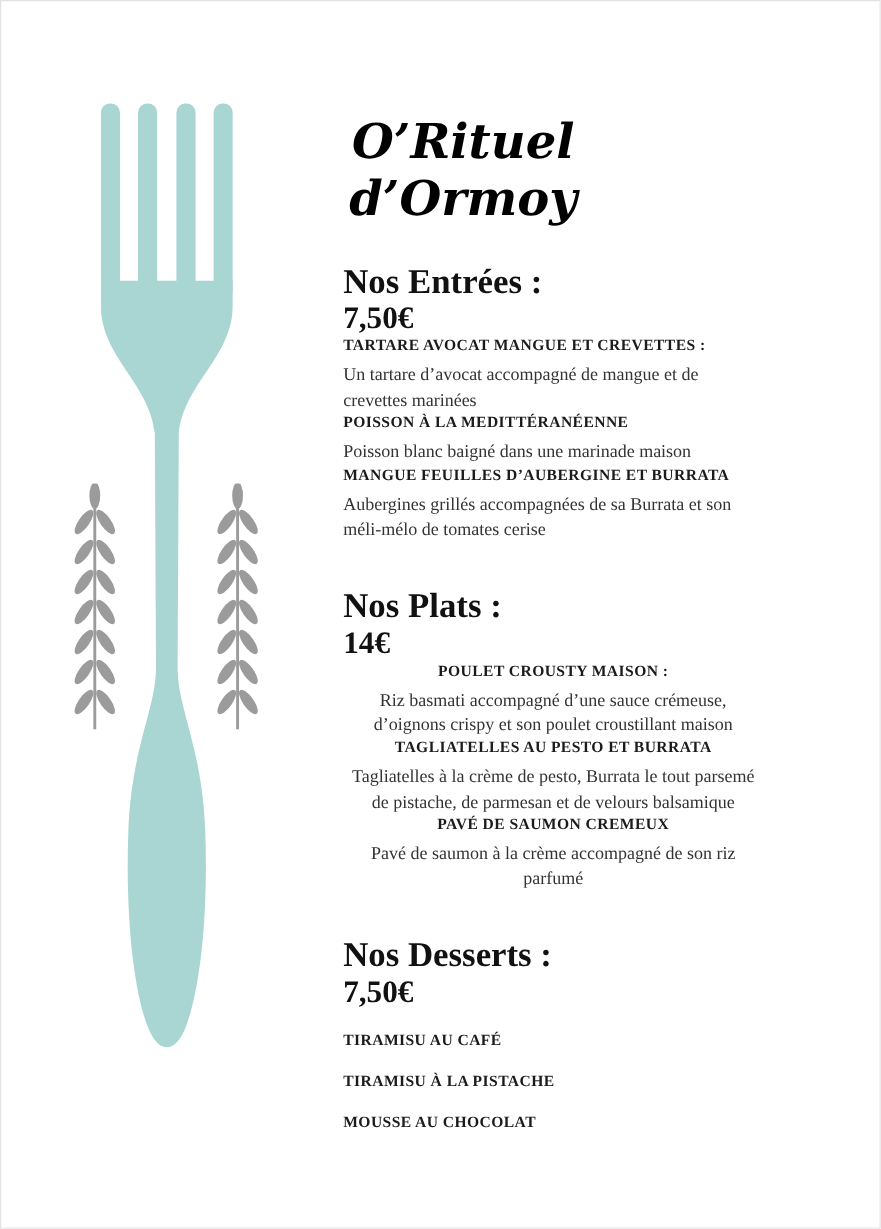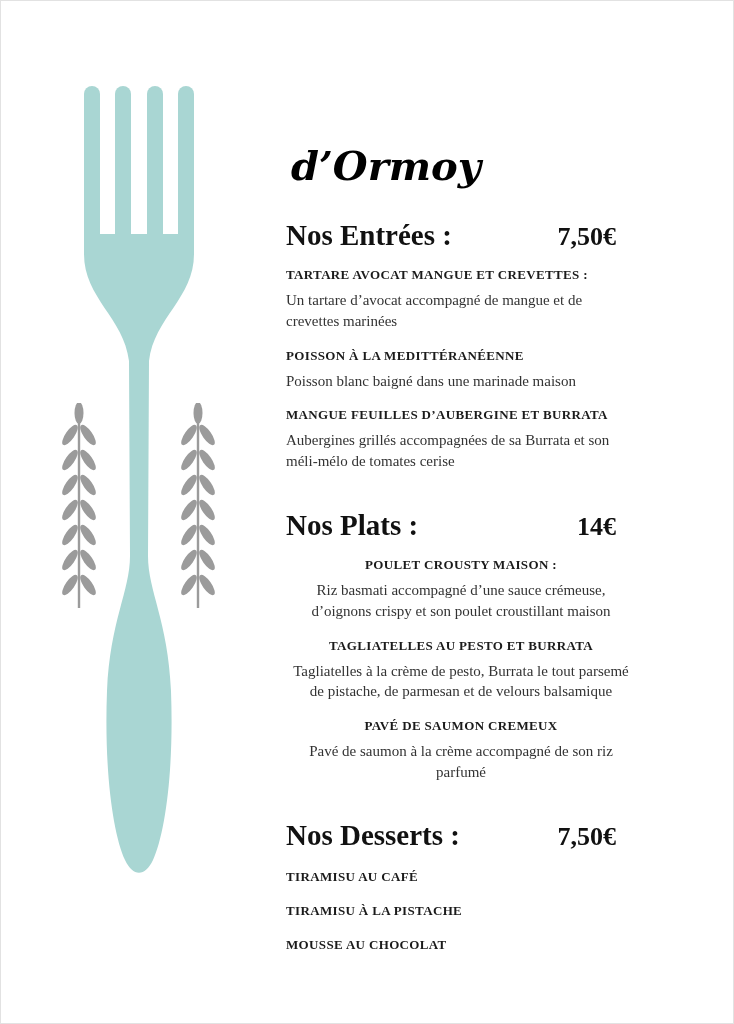--- a/index.html
+++ b/index.html
@@ -26,29 +26,29 @@
     font-weight:bold;font-style:italic;
     font-size:40px;line-height:1.17;
     color:#000;
     width:200px;text-align:center;
     margin:0 0 30px 0;
   }
 
   .sec-head{
     display:flex;justify-content:space-between;align-items:baseline;
     width:330px;
-    font-weight:bold;font-size:29px;line-height:1.1;color:#111;
+    font-weight:bold;font-size:29px;line-height:1.1;color:#111;flex-direction:column;
   }
   .sec-head .price{font-size:26px;}
   .sec-plats{margin-top:38px;text-align:center;}
   .sec-desserts{margin-top:38px;}
 
   .item-name{
     font-weight:bold;font-size:13px;letter-spacing:.35px;
-    margin-top:16px;color:#1b1b1b;line-height:1.3;
+    margin-top:0;color:#1b1b1b;line-height:1.3;
   }
   .item-desc{
     font-size:15px;margin-top:6px;color:#333;line-height:1.38;
   }
   .sec-desserts .item-name{margin-top:17px;}
 </style>
 </head>
 <body>
 
 <div class="page">
@@ -110,21 +110,21 @@
       <ellipse cx="11" cy="157" rx="4.5" ry="12" transform="rotate(35 11 157)"></ellipse>
       <ellipse cx="29" cy="157" rx="4.5" ry="12" transform="rotate(-35 29 157)"></ellipse>
       <ellipse cx="11" cy="182" rx="4.5" ry="12" transform="rotate(35 11 182)"></ellipse>
       <ellipse cx="29" cy="182" rx="4.5" ry="12" transform="rotate(-35 29 182)"></ellipse>
     </g>
   </svg>
 
   <div class="content">
 
     <h1 class="title">
-      <br>
+      <span>O’Rituel</span><br>
       <span>d’Ormoy</span>
     </h1>
 
     <section class="sec-entrees">
       <div class="sec-head">
         <span>Nos Entrées :</span>
         <span class="price">7,50€</span>
       </div>
       <div class="item-name">TARTARE AVOCAT MANGUE ET CREVETTES :</div>
       <div class="item-desc">Un tartare d’avocat accompagné de mangue et de crevettes marinées</div>

